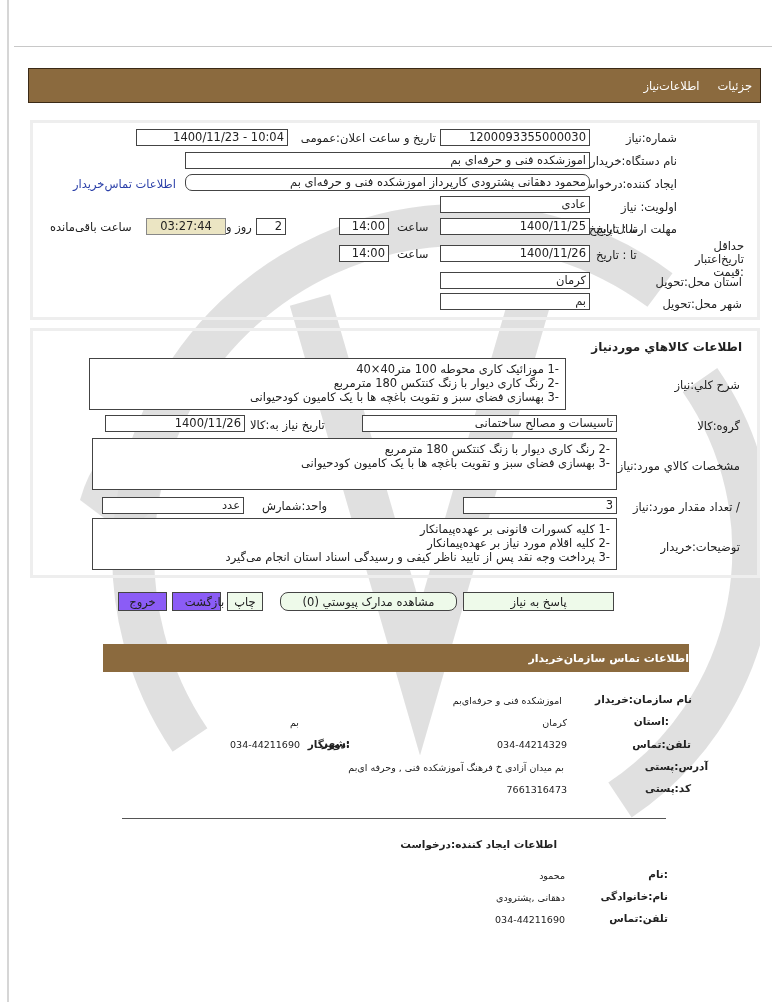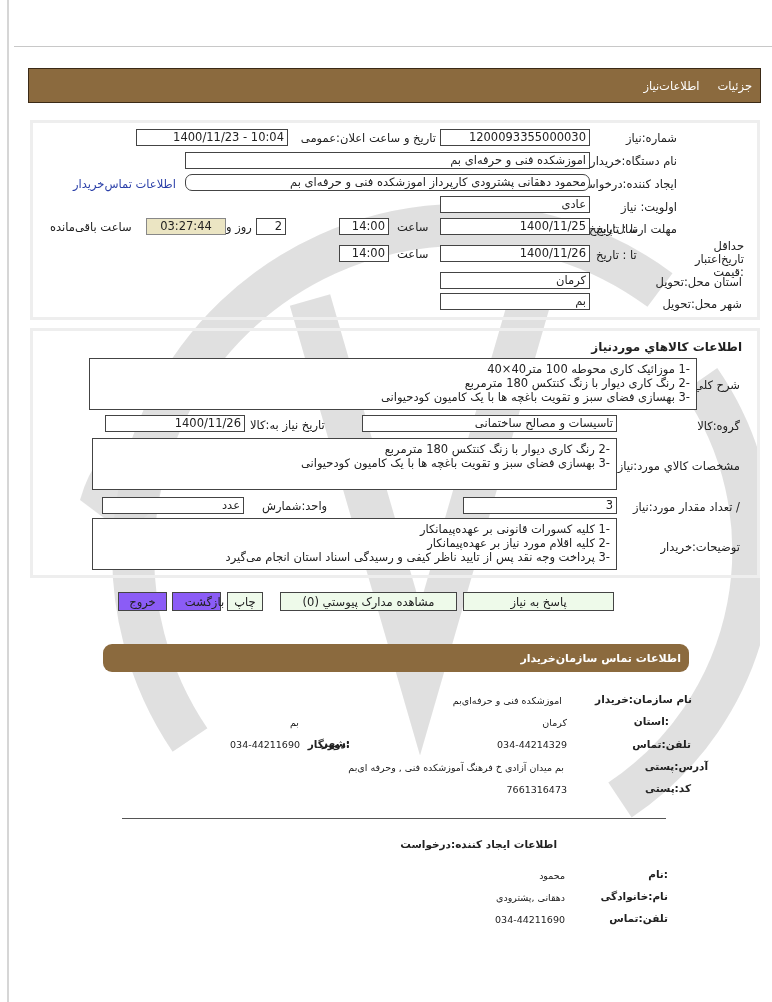--- a/index.html
+++ b/index.html
@@ -32,21 +32,21 @@
   .link { color:#2a3fa8; }
   .section-title { font-weight:bold; font-size:12px; }
   .btn {
     position:absolute; height:19px; border:1px solid #444; box-sizing:border-box; font-size:11.5px;
     display:flex; align-items:center; justify-content:center; direction:rtl; z-index:2; color:#222;
   }
   .btn.green { background:#eefaea; }
   .btn.pink { background:#8b5cf6; }
   .brown-bar {
     position:absolute; left:103px; top:644px; width:586px; height:28px; background:#8b6a3e;
-    color:#fff; direction:rtl; display:flex; align-items:center; padding-right:8px; box-sizing:border-box; font-weight:bold; font-size:11px; z-index:2;border-radius:9px;
+    color:#fff; direction:rtl; display:flex; align-items:center; padding-right:0; box-sizing:border-box; font-weight:bold; font-size:11px; z-index:2;
   }
   .c-lbl { position:absolute; direction:rtl; font-weight:bold; font-size:10.5px; white-space:nowrap; z-index:2; }
   .c-val { position:absolute; direction:rtl; font-size:9.5px; white-space:nowrap; z-index:2; }
   .hr2 { position:absolute; left:122px; top:818px; width:544px; height:1px; background:#555; z-index:2; }
 </style>
 </head>
 <body>
 
 <div class="left-rule"></div>
 <div class="top-rule"></div>
@@ -102,21 +102,21 @@
 <span class="lbl" style="right:30px; top:275px;">استان محل:تحویل</span>
 <div class="fld" style="left:440px; top:272px; width:150px;">کرمان</div>
 
 <span class="lbl" style="right:30px; top:297px;">شهر محل:تحویل</span>
 <div class="fld" style="left:440px; top:293px; width:150px;">بم</div>
 
 <div class="panel" style="left:30px; top:328px; width:730px; height:250px;"></div>
 <span class="lbl section-title" style="right:30px; top:340px;">اطلاعات کالاهاي موردنياز</span>
 
 <span class="lbl" style="right:32px; top:378px;">شرح کلي:نياز</span>
-<div class="box" style="left:89px; top:358px; width:608px; height:52px;">
+<div class="box" style="left:89px; top:358px; width:477px; height:52px;">
   <div>-1 موزائیک کاری محوطه 100 متر40×40</div>
   <div>-2 رنگ کاری دیوار با زنگ کنتکس 180 مترمربع</div>
   <div>-3 بهسازی فضای سبز و تقویت باغچه ها با یک کامیون کودحیوانی</div>
 </div>
 
 <span class="lbl" style="right:32px; top:419px;margin-left:35px;">گروه:کالا</span>
 <div class="fld" style="left:362px; top:415px; width:255px;">تاسیسات و مصالح ساختمانی</div>
 <span class="lbl" style="left:250px; top:418px;">تاریخ نیاز به:کالا</span>
 <div class="fld ltr" style="left:105px; top:415px; width:140px;">1400/11/26</div>
 
@@ -132,21 +132,21 @@
 <div class="fld" style="left:102px; top:497px; width:142px;">عدد</div>
 
 <span class="lbl" style="right:32px; top:540px;">توضیحات:خریدار</span>
 <div class="box" style="left:92px; top:518px; width:525px; height:52px;">
   <div>-1 کلیه کسورات قانونی بر عهده‌پیمانکار</div>
   <div>-2 کلیه اقلام مورد نیاز بر عهده‌پیمانکار</div>
   <div>-3 پرداخت وجه نقد پس از تایید ناظر کیفی و رسیدگی اسناد استان انجام می‌گیرد</div>
 </div>
 
 <div class="btn green" style="left:463px; top:592px; width:151px;">پاسخ به نیاز</div>
-<div class="btn green" style="left:280px; top:592px; width:177px;">مشاهده مدارک پیوستي (0)</div>
+<div class="btn green" style="left:280px; top:592px; width:177px;border-radius:8px;">مشاهده مدارک پیوستي (0)</div>
 <div class="btn green" style="left:227px; top:592px; width:36px;">چاپ</div>
 <div class="btn pink" style="left:172px; top:592px; width:49px;padding-left:16px;">بازگشت</div>
 <div class="btn pink" style="left:118px; top:592px; width:49px;">خروج</div>
 
 <div class="brown-bar">اطلاعات  تماس سازمان‌خریدار</div>
 
 <span class="c-lbl" style="right:80px; top:693px;">نام سازمان:خریدار</span>
 <span class="c-val" style="right:210px; top:695px;">اموزشکده فنی و حرفه‌ای‌بم</span>
 
 <span class="c-lbl" style="right:103px; top:715px;">:استان</span>

